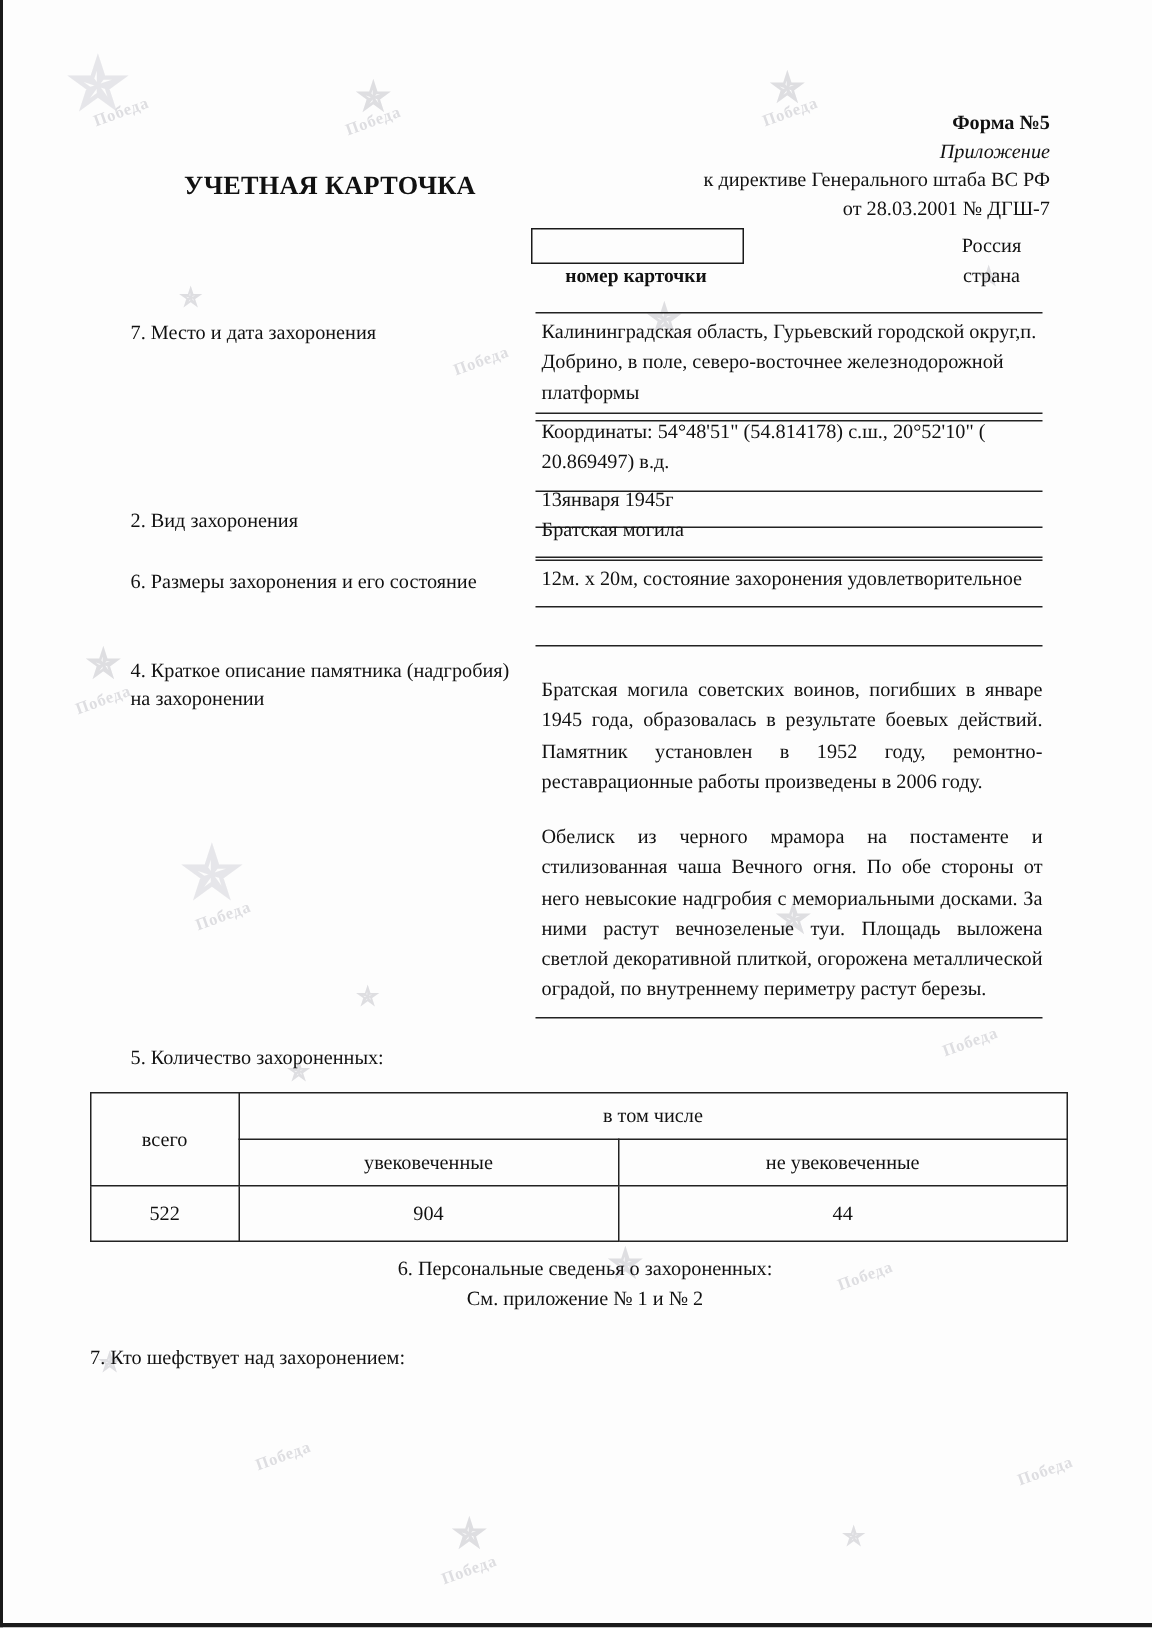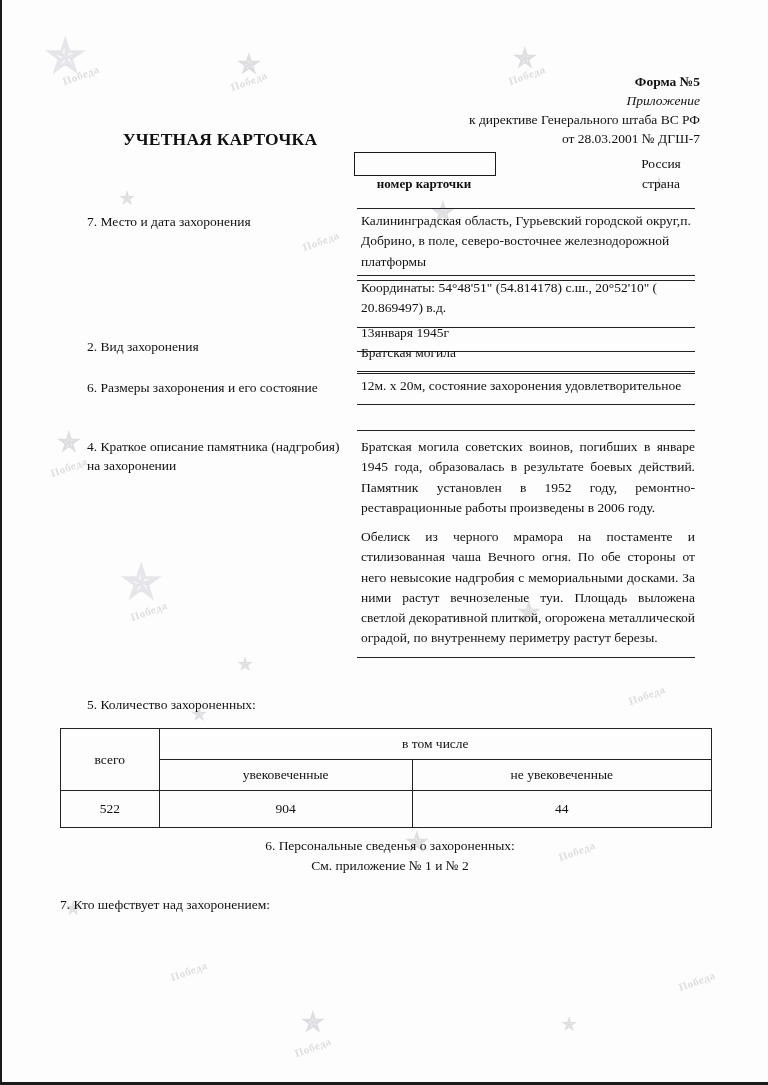--- a/index.html
+++ b/index.html
@@ -59,21 +59,21 @@
     top: 72px;
     text-align: right;
     font-size: 13.5px;
     line-height: 1.42;
   }
   .hdr-right .l1 { font-weight: bold; }
   .hdr-right .l2 { font-style: italic; }
 
   .doc-title {
     left: 88px;
-    top: 128px;
+    top: 112px;
     width: 260px;
     text-align: center;
     font-weight: bold;
     line-height: 1.35;
   }
   .doc-title .t1 { font-size: 17.5px; letter-spacing: .2px; }
   .doc-title .t2 { font-size: 14.5px; }
 
   .card-no-box {
     left: 352px;
@@ -113,21 +113,21 @@
     left: 355px;
     width: 338px;
     font-size: 13.5px;
     line-height: 1.5;
     box-sizing: border-box;
   }
   .rule-top { border-top: 1.3px solid #222; }
   .rule-bot { border-bottom: 1.3px solid #222; }
   .val .inner { padding: 2px 0 8px 4px; }
   .justify { text-align: justify; text-justify: inter-word; }
-  .justify p { margin: 4px 0 9px 0; }
+  .justify p { margin: 17px 0 9px 0; }
   .justify p:last-child { margin-bottom: 0; }
 
   
   .sec5-title { left: 85px; font-size: 13.5px; }
 
   table.counts {
     position: absolute;
     left: 58px;
     top: 728px;
     width: 652px;

